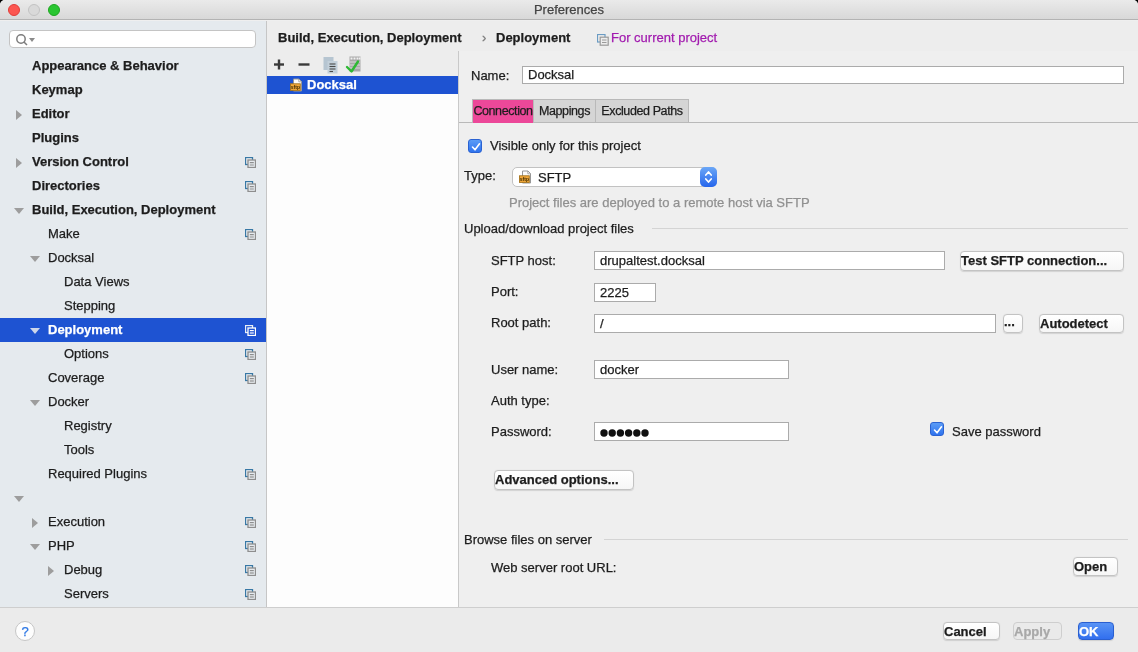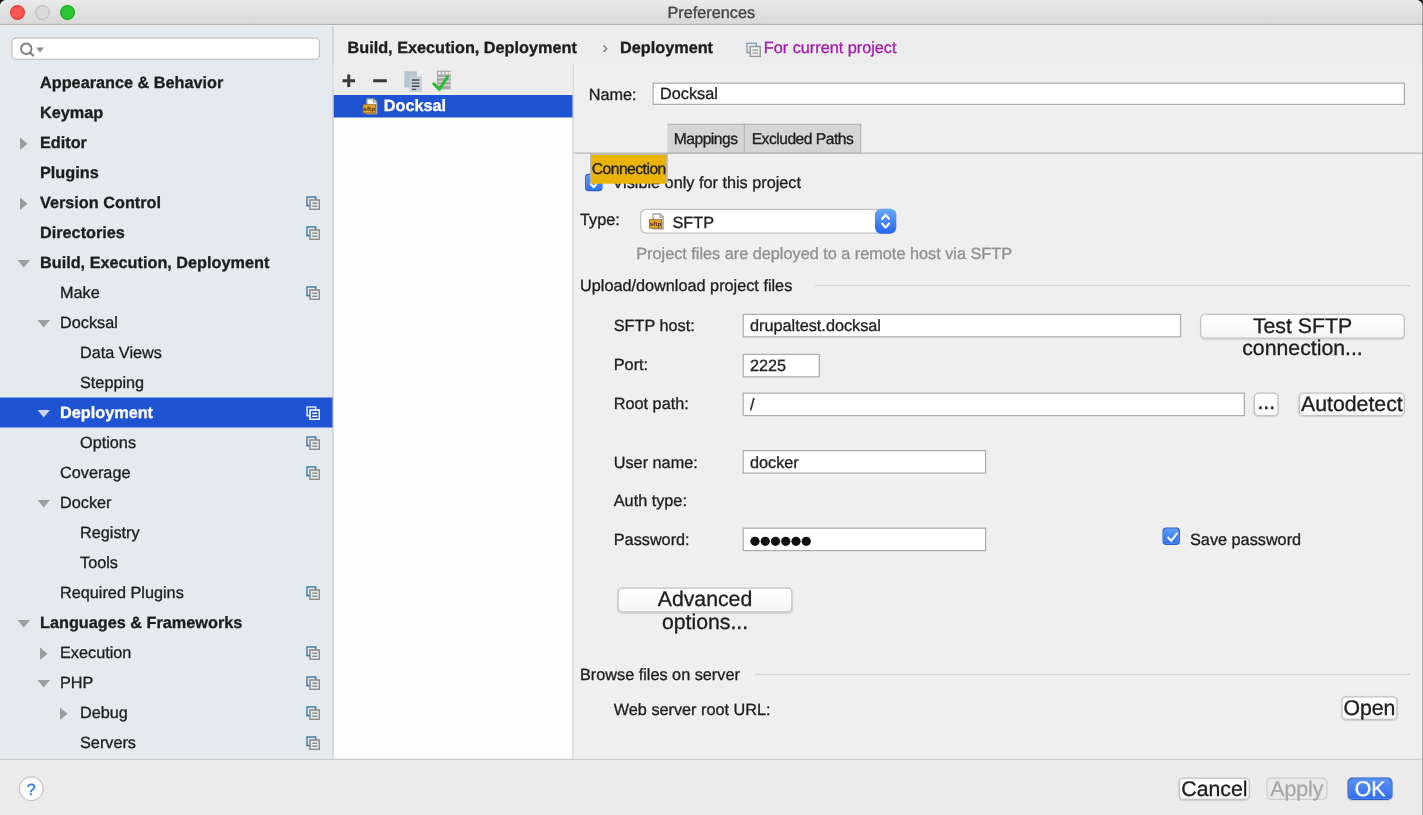--- a/index.html
+++ b/index.html
@@ -34,30 +34,30 @@
 #header { position:absolute; left:267px; top:21px; width:871px; height:30px; background:#ededed; }
 
 
 #middle { position:absolute; left:267px; top:51px; width:192px; height:556px; background:#fdfdfd; border-right:1px solid #c9c9c9; }
 #mtoolbar { position:absolute; left:0; top:0; width:191px; height:25px; background:#ededed; }
 #dockrow { position:absolute; left:0; top:25px; width:191px; height:18px; background:#1e53d2; color:#fff; font-weight:bold; line-height:18px; }
 
 
 #form { position:absolute; left:459px; top:51px; width:679px; height:556px; background:#efefef; }
 .inp { position:absolute; background:#fff; border:1px solid #ababab; font-size:13px; padding:0 5px; line-height:17px; }
-.btn { position:absolute; background:linear-gradient(#ffffff,#f6f6f6); border:1px solid #c3c3c3; border-radius:4px; text-align:center; font-size:17px; color:#1d1d1d; box-shadow:0 0.5px 1px rgba(0,0,0,0.12); }
+.btn { position:absolute; background:linear-gradient(#ffffff,#f6f6f6); border:1px solid #c3c3c3; border-radius:4px; font-size:13px; color:#1d1d1d; box-shadow:0 0.5px 1px rgba(0,0,0,0.12);font-weight:bold; }
 .bluebtn { background:linear-gradient(#5893f5,#326fee); color:#fff; border:1px solid #2a5fd0; }
 .lab { position:absolute; white-space:nowrap; }
 .sep-line { position:absolute; height:1px; background:#d4d4d4; }
 .chk { position:absolute; width:14px; height:14px; border-radius:3px; background:linear-gradient(#5b9cf6,#2f73ee); border:0.5px solid #2a62d2; }
 .chk svg { position:absolute; left:1px; top:1px; }
 
 
 .tab { position:absolute; top:48px; height:24px; line-height:23px; text-align:center; border:1px solid #b9b9b9; font-size:12.5px; letter-spacing:-0.4px; }
-.tab.on { background:#eab308; border-bottom:none; z-index:2;margin-top:24px; }
+.tab.on { background:#ec4899; border-bottom:none; z-index:2; }
 .tab.off { background:#d5d5d5; border-left:none; }
 #tabline { position:absolute; left:0; top:71px; width:679px; height:1px; background:#b9b9b9; }
 
 
 .dd { position:absolute; height:20px; background:#fff; border:1px solid #c2c2c2; border-radius:5px; }
 .dd .stepper { position:absolute; right:-1px; top:-1px; width:17px; height:20px; border-radius:5px;
   background:linear-gradient(#6ba7f7,#2565ec); }
 
 
 #bottombar { position:absolute; left:0; top:607px; width:1138px; height:45px; background:#ebebeb; border-top:1px solid #cecece; }
@@ -180,21 +180,20 @@
           <span class="lbl" style="left:48px">Required Plugins</span>
           <svg class="picon" width="11" height="11">
             <rect x="0.5" y="0.5" width="7" height="7" fill="none" stroke="#3878a5" stroke-width="1.3"></rect>
             <rect x="3" y="3" width="7.5" height="7.5" fill="#e5eaee" stroke="#8e8e8e" stroke-width="1.3"></rect>
             <line x1="4.8" y1="5.6" x2="8.8" y2="5.6" stroke="#8e8e8e" stroke-width="1.2"></line>
             <line x1="4.8" y1="8" x2="8.8" y2="8" stroke="#8e8e8e" stroke-width="1.2"></line>
           </svg>
         </div>
       <div class="tree-row b" style="top:465px">
           <span class="arr-e" style="left:14px"></span>
-          <span class="lbl" style="left:32px">Languages &amp; Frameworks</span>
         </div>
       <div class="tree-row" style="top:489px">
           <span class="arr-c" style="left:32px"></span>
           <span class="lbl" style="left:48px">Execution</span>
           <svg class="picon" width="11" height="11">
             <rect x="0.5" y="0.5" width="7" height="7" fill="none" stroke="#3878a5" stroke-width="1.3"></rect>
             <rect x="3" y="3" width="7.5" height="7.5" fill="#e5eaee" stroke="#8e8e8e" stroke-width="1.3"></rect>
             <line x1="4.8" y1="5.6" x2="8.8" y2="5.6" stroke="#8e8e8e" stroke-width="1.2"></line>
             <line x1="4.8" y1="8" x2="8.8" y2="8" stroke="#8e8e8e" stroke-width="1.2"></line>
           </svg>

